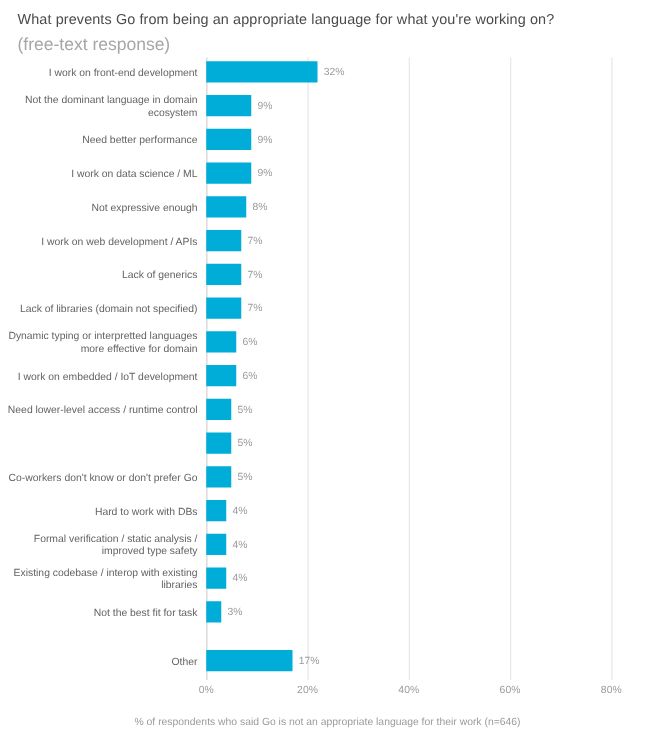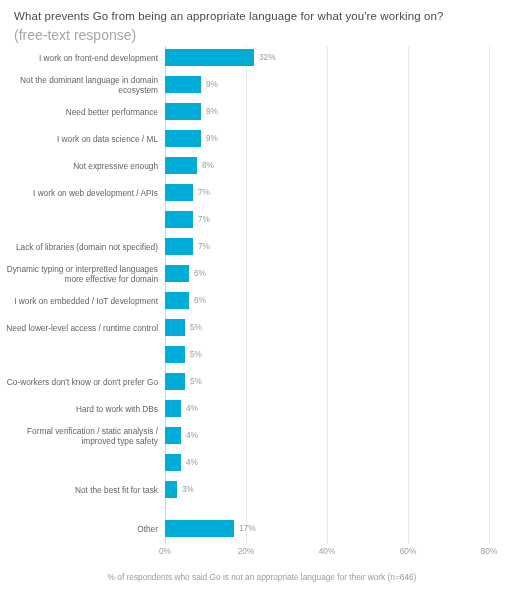--- a/index.html
+++ b/index.html
@@ -158,20 +158,21 @@
         <div class="row-label" style="top: 50%; transform: translateY(-50%);">Not expressive enough</div>
         <div class="bar" style="left: 165px; width: 32px; top: 0px;"></div>
         <div class="bar-value" style="left: 202px; top: 0px;">8%</div>
       </div>
       <div class="row" style="top: 138px; height: 17px;">
         <div class="row-label" style="top: 50%; transform: translateY(-50%);">I work on web development / APIs</div>
         <div class="bar" style="left: 165px; width: 28px; top: 0px;"></div>
         <div class="bar-value" style="left: 198px; top: 0px;">7%</div>
       </div>
       <div class="row" style="top: 165px; height: 17px;">
+        <div class="row-label" style="top: 50%; transform: translateY(-50%);">Lack of generics</div>
         <div class="bar" style="left: 165px; width: 28px; top: 0px;"></div>
         <div class="bar-value" style="left: 198px; top: 0px;">7%</div>
       </div>
       <div class="row" style="top: 192px; height: 17px;">
         <div class="row-label" style="top: 50%; transform: translateY(-50%);">Lack of libraries (domain not specified)</div>
         <div class="bar" style="left: 165px; width: 28px; top: 0px;"></div>
         <div class="bar-value" style="left: 198px; top: 0px;">7%</div>
       </div>
       <div class="row" style="top: 219px; height: 17px;">
         <div class="row-label" style="top: 50%; transform: translateY(-50%);">Dynamic typing or interpretted languages more effective for domain</div>
@@ -201,20 +202,21 @@
         <div class="row-label" style="top: 50%; transform: translateY(-50%);">Hard to work with DBs</div>
         <div class="bar" style="left: 165px; width: 16px; top: 0px;"></div>
         <div class="bar-value" style="left: 186px; top: 0px;">4%</div>
       </div>
       <div class="row" style="top: 381px; height: 17px;">
         <div class="row-label" style="top: 50%; transform: translateY(-50%); padding-left: 18px;">Formal verification / static analysis / improved type safety</div>
         <div class="bar" style="left: 165px; width: 16px; top: 0px;"></div>
         <div class="bar-value" style="left: 186px; top: 0px;">4%</div>
       </div>
       <div class="row" style="top: 408px; height: 17px;">
+        <div class="row-label" style="top: 50%; transform: translateY(-50%);">Existing codebase / interop with existing libraries</div>
         <div class="bar" style="left: 165px; width: 16px; top: 0px;"></div>
         <div class="bar-value" style="left: 186px; top: 0px;">4%</div>
       </div>
       <div class="row" style="top: 435px; height: 17px;">
         <div class="row-label" style="top: 50%; transform: translateY(-50%);">Not the best fit for task</div>
         <div class="bar" style="left: 165px; width: 12px; top: 0px;"></div>
         <div class="bar-value" style="left: 182px; top: 0px;">3%</div>
       </div>
       <div class="row" style="top: 474px; height: 17px;">
         <div class="row-label" style="top: 50%; transform: translateY(-50%);">Other</div>

